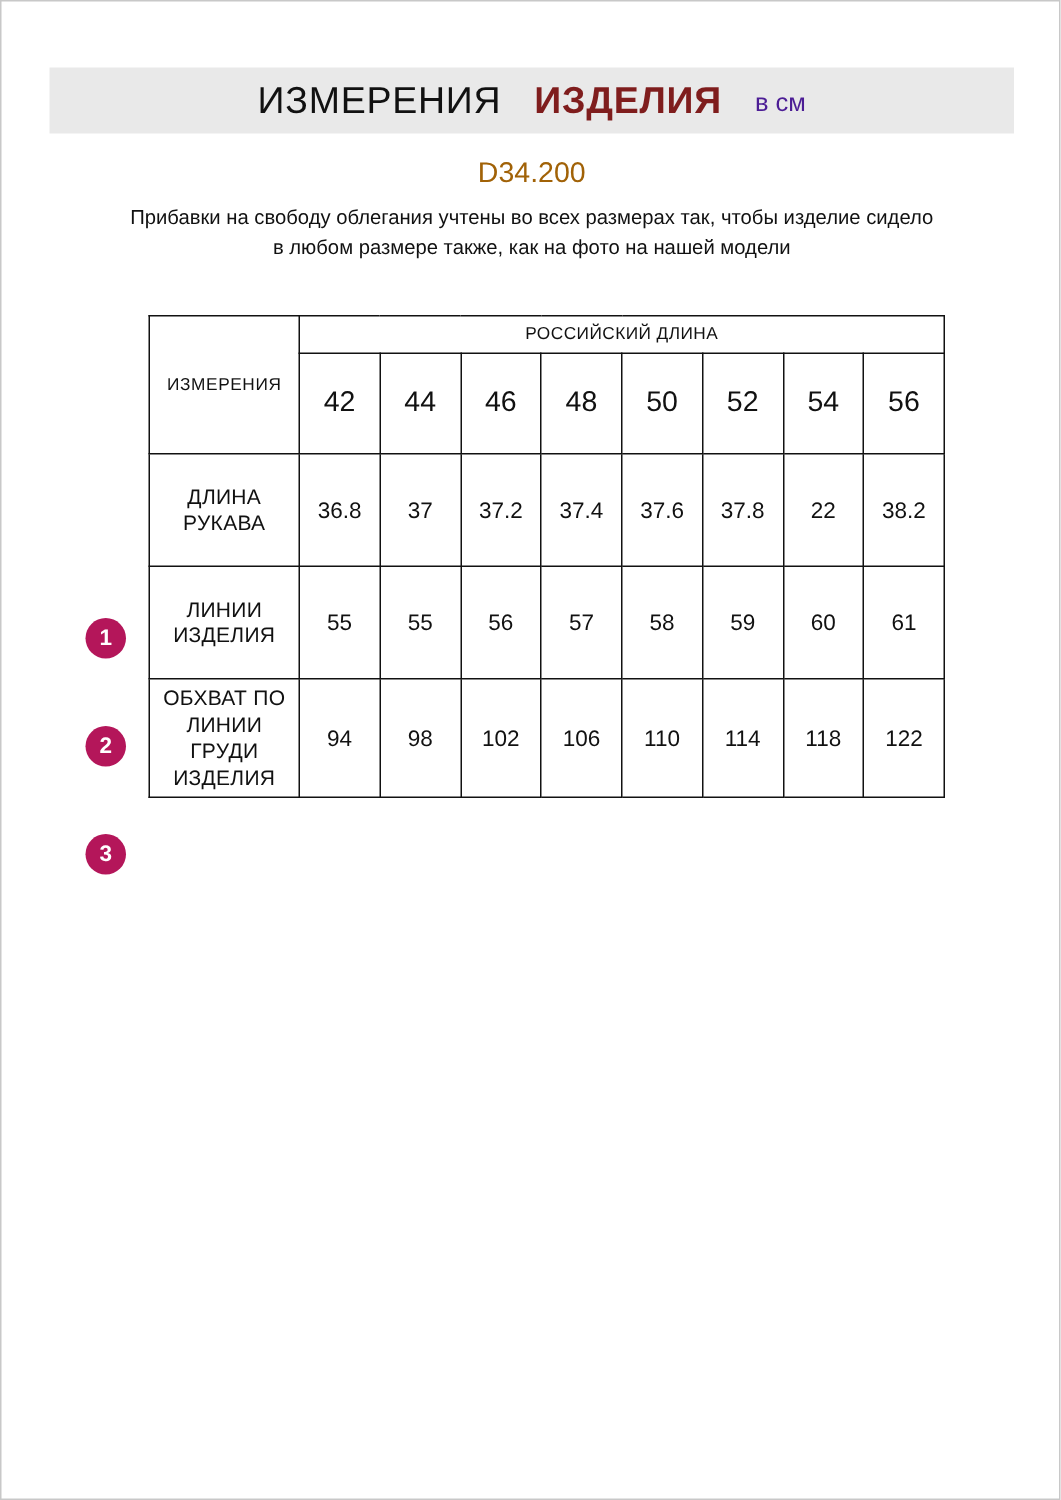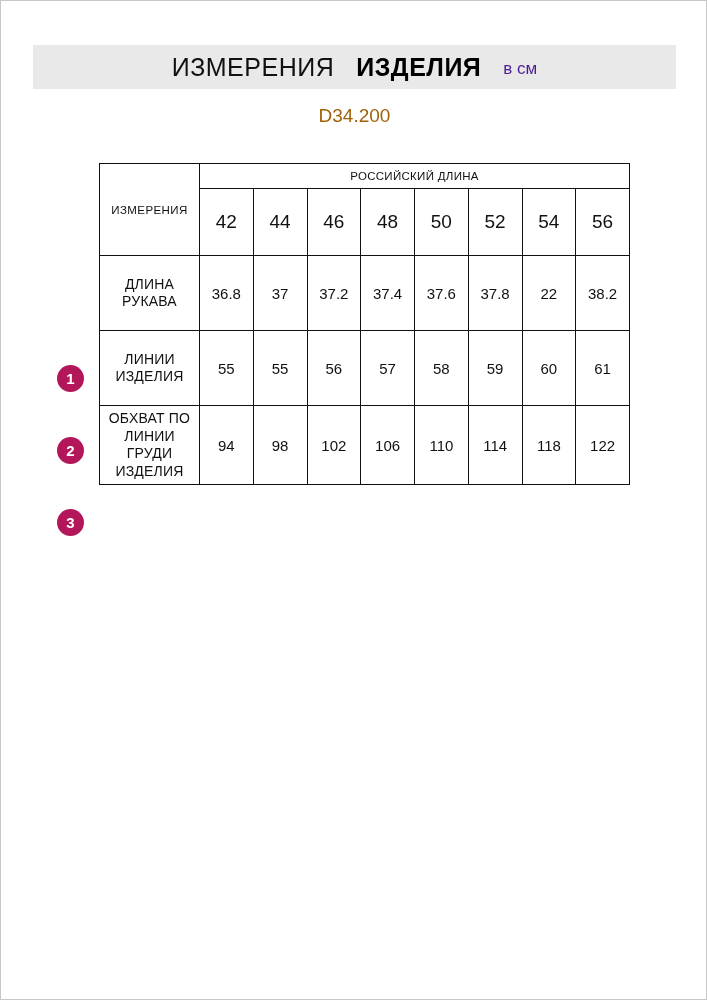--- a/index.html
+++ b/index.html
@@ -42,21 +42,21 @@
   }
   .header-izmereniya {
     font-size: 25px;
     letter-spacing: 0.5px;
     color: #111;
     font-weight: 400;
   }
   .header-izdeliya {
     font-size: 25px;
     letter-spacing: 0.5px;
-    color: #000000;
+    color: #7f1d1d;
     font-weight: 700;
   }
   .header-units {
     font-size: 17px;
     color: #4c1d95;
     font-weight: 400;
     align-self: center;
     padding-top: 4px;
   }
 
@@ -159,20 +159,21 @@
 <div class="page">
   <div class="inner">
 
     <div class="header-band">
       <span class="header-izmereniya">ИЗМЕРЕНИЯ</span>
       <span class="header-izdeliya">ИЗДЕЛИЯ</span>
       <span class="header-units">в см</span>
     </div>
 
     <div class="article-code">D34.200</div>
+    <div class="intro-note">Прибавки на свободу облегания учтены во всех размерах так, чтобы изделие сидело в любом размере также, как на фото на нашей модели</div>
 
     <div class="table-wrap">
 
       <div class="bullet bullet-1">1</div>
       <div class="bullet bullet-2">2</div>
       <div class="bullet bullet-3">3</div>
 
       <table class="size-table">
         <colgroup>
           <col class="col-meas">

